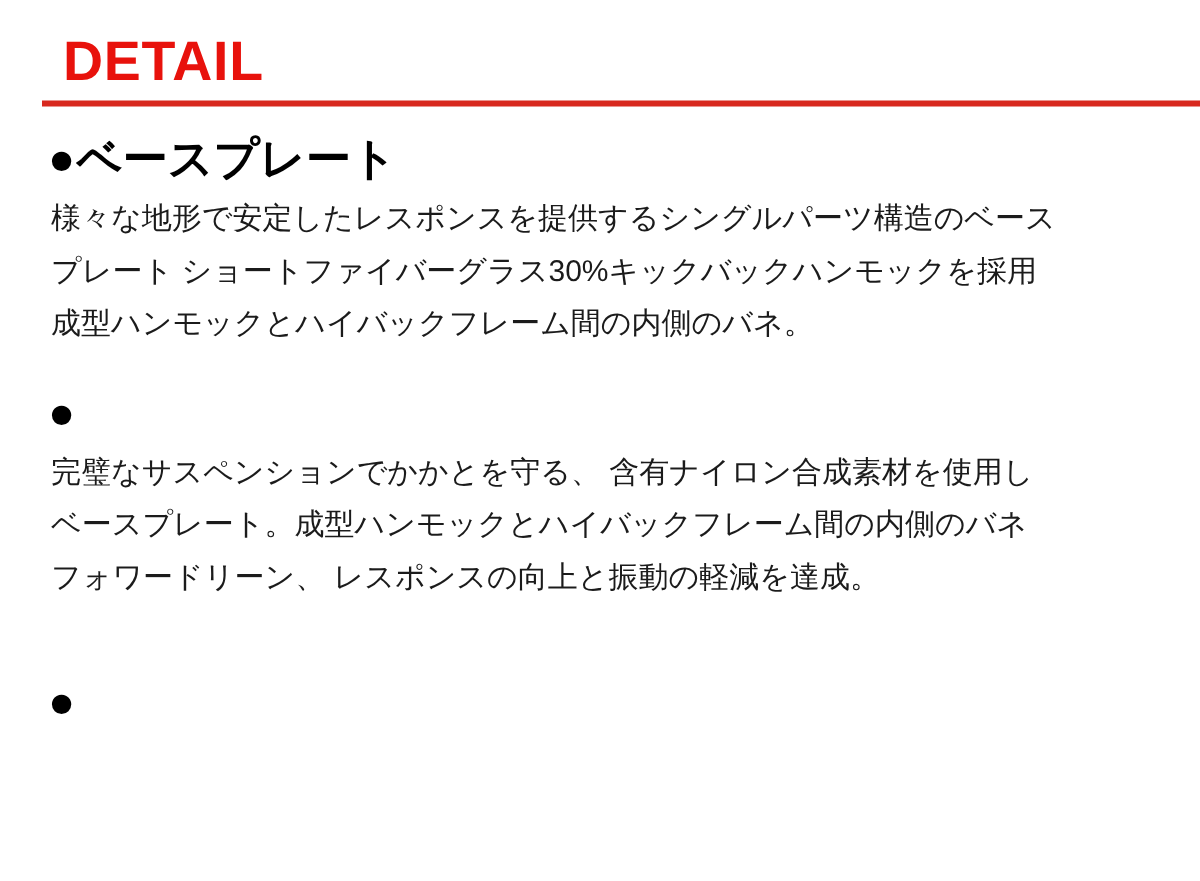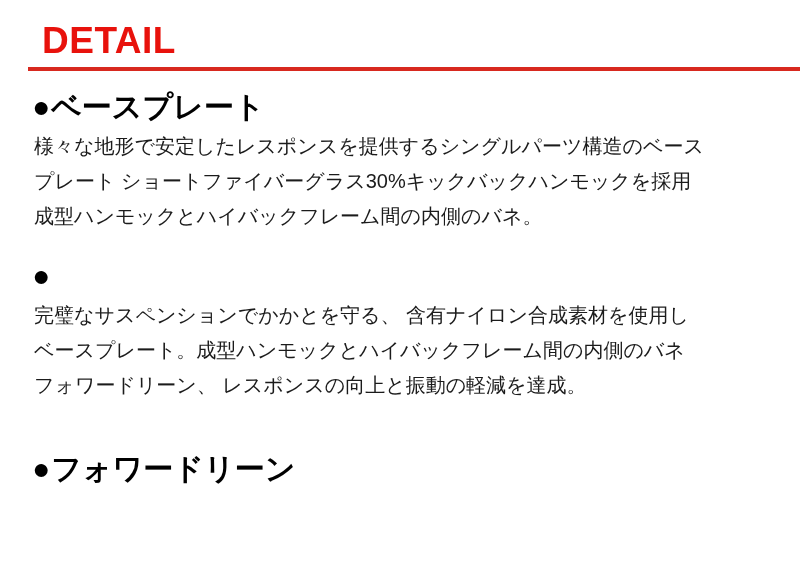--- a/index.html
+++ b/index.html
@@ -88,19 +88,18 @@
       <div class="section-body">
         <span class="body-line">完璧なサスペンションでかかとを守る、 含有ナイロン合成素材を使用し</span>
         <span class="body-line">ベースプレート。成型ハンモックとハイバックフレーム間の内側のバネ</span>
         <span class="body-line">フォワードリーン、 レスポンスの向上と振動の軽減を達成。</span>
       </div>
     </section>
 
     <section class="section-3">
       <h2 class="section-heading">
         <span class="bullet">●</span>
-        <span>フォワードリーン</span>
       </h2>
     </section>
 
   </main>
 
 </div>
 
 </body></html>

